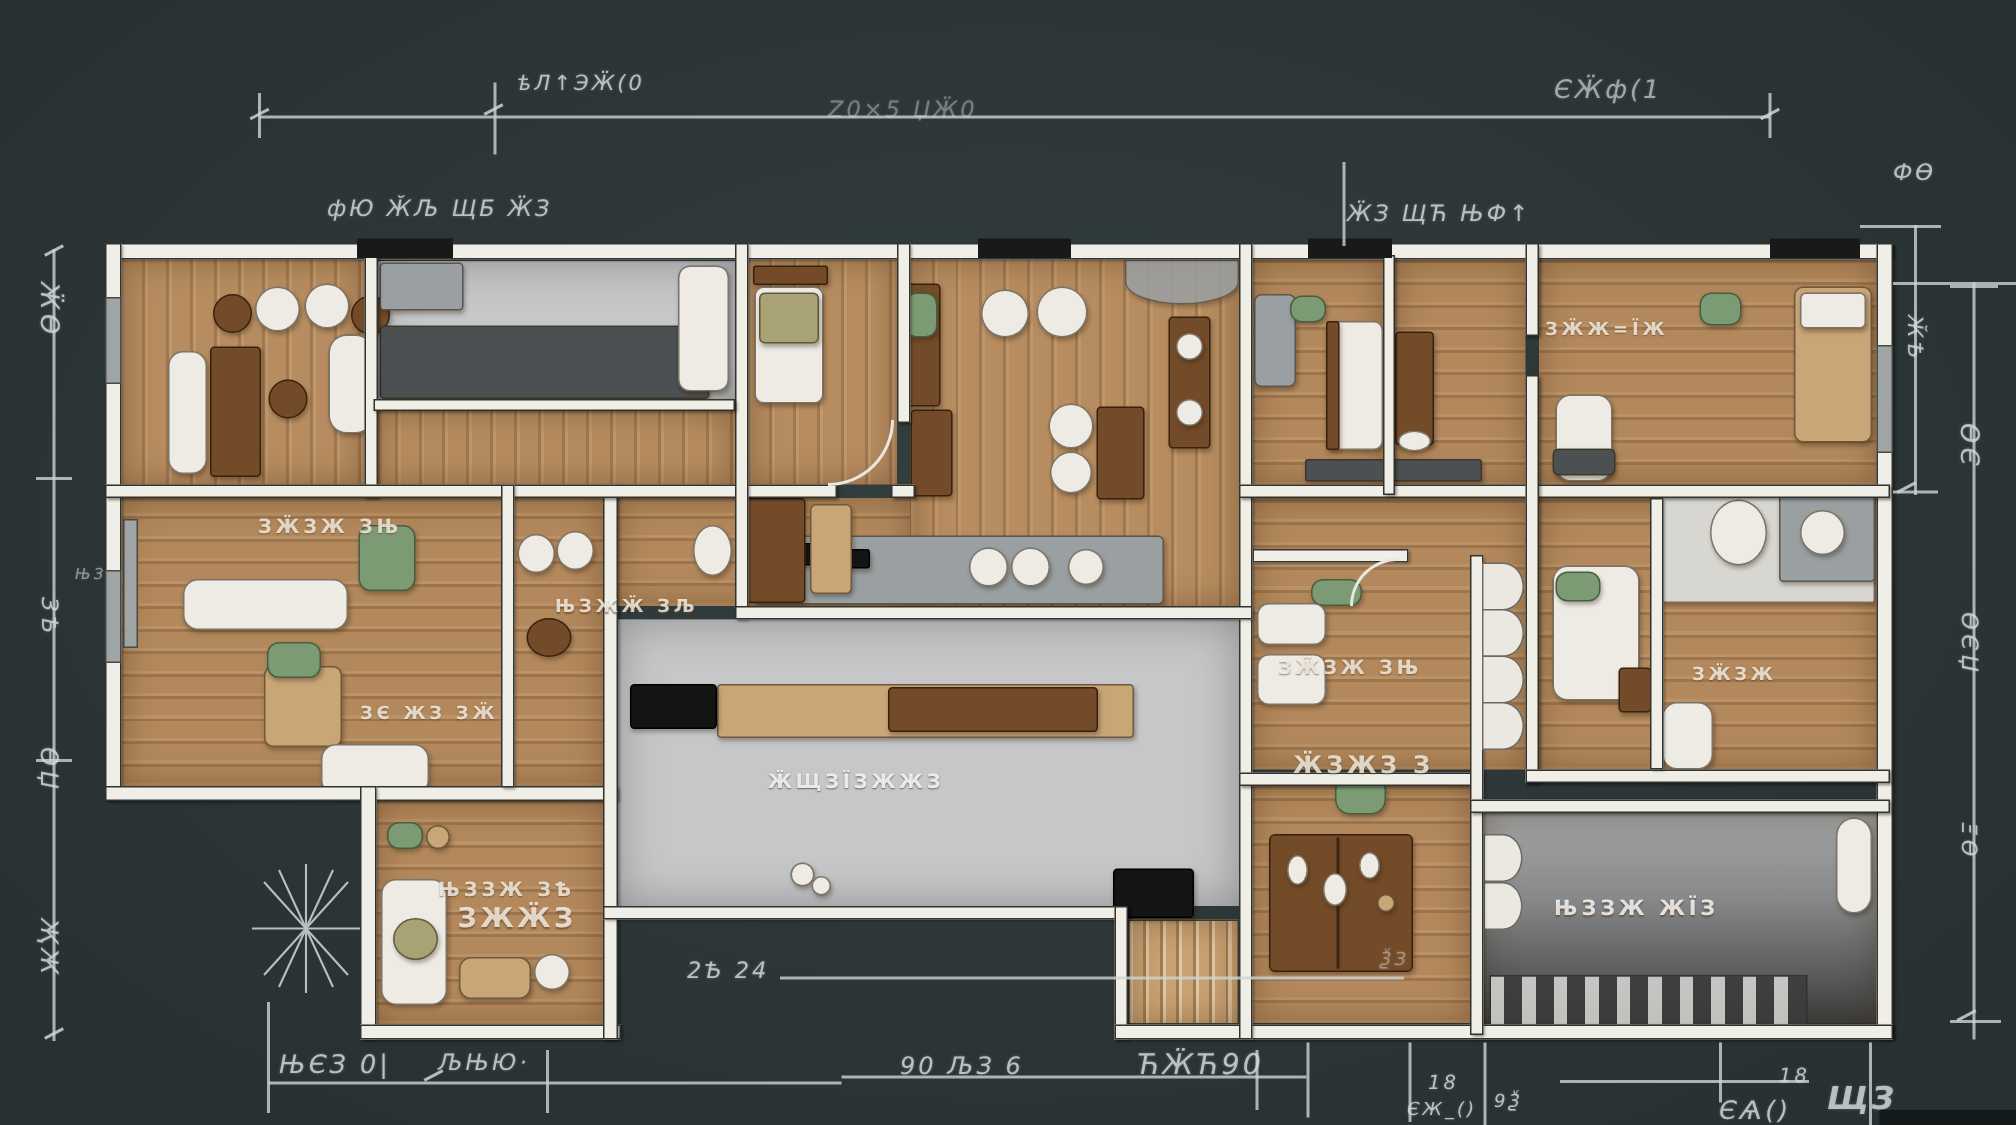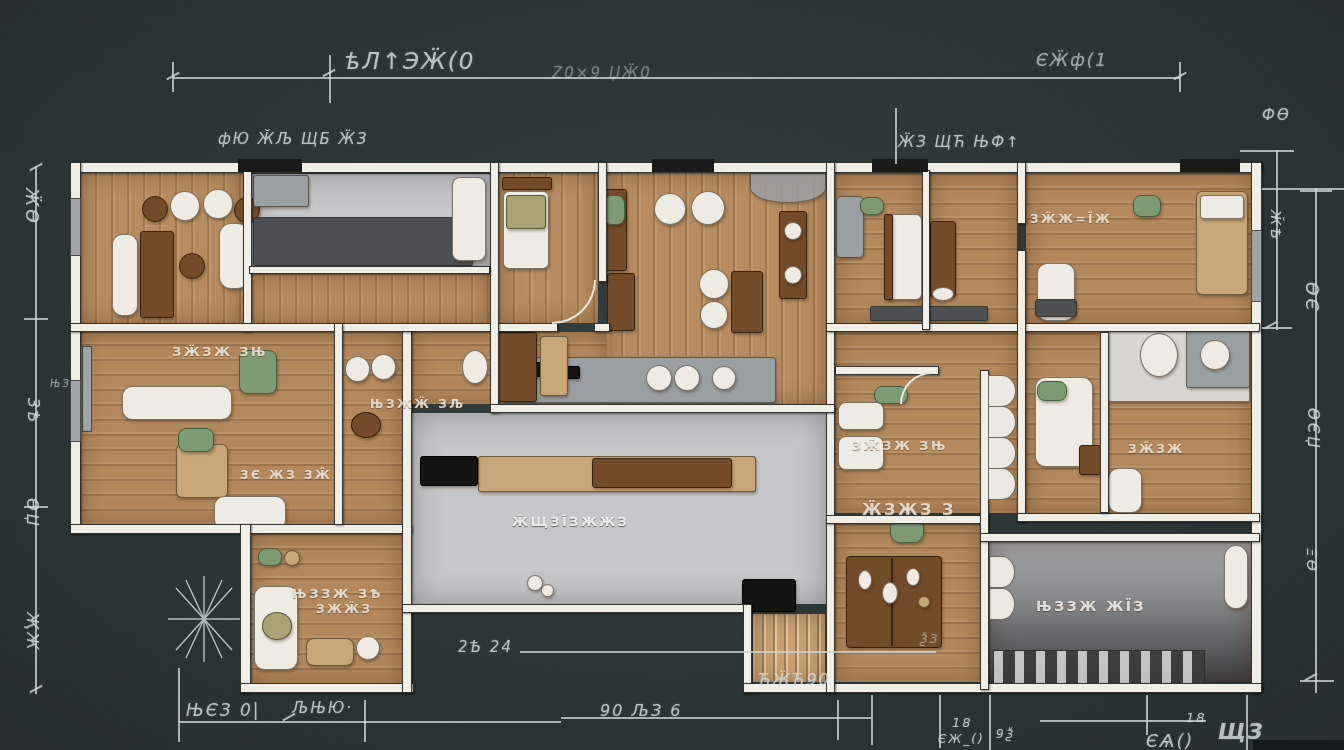--- a/index.html
+++ b/index.html
@@ -233,38 +233,38 @@
         <line x1="40" y1="45" x2="58" y2="6"></line>
       <line x1="40" y1="45" x2="22" y2="84"></line>
         <line x1="40" y1="45" x2="58" y2="84"></line>
     </g>
   </svg>
 
   <span class="lbl" style="left:172px;top:344px">ЗӜЗЖ ЗЊ</span>
   <span class="lbl" style="left:370px;top:397px;font-size:12px">ЊЗЖӜ ЗЉ</span>
   <span class="lbl" style="left:240px;top:468px;font-size:12px">ЗЄ ЖЗ ЗӜ</span>
   <span class="lbl" style="left:292px;top:586px">ЊЗЗЖ ЗѢ</span>
-  <span class="lbl" style="left:316px;top:602px;font-size:12px">ЗЖӜЗ</span>
+  <span class="lbl" style="left:305px;top:602px;font-size:18px">ЗЖӜЗ</span>
   <span class="lbl" style="left:512px;top:514px;color:rgba(255,255,255,.85);text-shadow:0 1px 1px rgba(60,60,60,.7)">ӜЩЗЇЗЖЖЗ</span>
   <span class="lbl" style="left:852px;top:438px">ЗӜЗЖ ЗЊ</span>
   <span class="lbl" style="left:862px;top:500px;font-size:16px">ӜЗЖЗ З</span>
   <span class="lbl" style="left:1128px;top:442px;font-size:12px">ЗӜЗЖ</span>
   <span class="lbl" style="left:1030px;top:212px;font-size:12px">ЗӜЖ=ЇЖ</span>
   <span class="lbl" style="left:1036px;top:598px;font-size:14px;color:rgba(255,255,255,.8)">ЊЗЗЖ ЖЇЗ</span>
 
   <div class="dln" style="left:173px;top:77px;width:1007px;height:2px"></div>
   <div class="dln" style="left:172px;top:62px;width:2px;height:30px"></div>
   <div class="dln" style="left:329px;top:55px;width:2px;height:48px"></div>
   <div class="dln" style="left:1179px;top:62px;width:2px;height:30px"></div>
   <div class="sl" style="left:166px;top:75px"></div>
   <div class="sl" style="left:322px;top:72px"></div>
   <div class="sl" style="left:1173px;top:75px"></div>
   <div class="dln" style="left:895px;top:108px;width:2px;height:56px"></div>
-  <span class="dim" style="left:345px;top:48px;font-size:23px">ѣЛ↑ЭӜ(0</span>
-  <span class="dim" style="left:552px;top:64px;font-size:15px;opacity:.45">Z0×9 ЏӜ0</span>
+  <span class="dim" style="left:345px;top:48px;font-size:14px">ѣЛ↑ЭӜ(0</span>
+  <span class="dim" style="left:552px;top:64px;font-size:15px;opacity:.45">Z0×5 ЏӜ0</span>
   <span class="dim" style="left:1036px;top:50px;font-size:17px;opacity:.7">ЄӜф(1</span>
   <span class="dim" style="left:218px;top:130px;font-size:15px">фЮ ӁЉ ЩБ ӜЗ</span>
   <span class="dim" style="left:898px;top:133px;font-size:15px">ӜЗ ЩЋ ЊФ↑</span>
 
   <div class="dln" style="left:35px;top:166px;width:2px;height:528px"></div>
   <div class="sl" style="left:29px;top:166px"></div>
   <div class="sl" style="left:29px;top:688px"></div>
   <div class="dln" style="left:24px;top:318px;width:24px;height:2px"></div>
   <div class="dln" style="left:24px;top:506px;width:24px;height:2px"></div>
   <span class="dim v" style="left:22px;top:188px;font-size:17px">ӜѲ</span>
@@ -298,21 +298,21 @@
   <div class="dln" style="left:871px;top:695px;width:2px;height:50px"></div>
   <div class="dln" style="left:939px;top:695px;width:2px;height:53px"></div>
   <div class="dln" style="left:989px;top:695px;width:2px;height:55px"></div>
   <div class="dln" style="left:1146px;top:695px;width:2px;height:40px"></div>
   <div class="dln" style="left:1246px;top:695px;width:2px;height:55px"></div>
   <div class="dln" style="left:1040px;top:720px;width:166px;height:2px"></div>
   <div class="dln" style="left:520px;top:651px;width:416px;height:2px"></div>
   <span class="dim" style="left:186px;top:700px;font-size:17px">ЊЄЗ 0|</span>
   <span class="dim" style="left:292px;top:699px;font-size:15px">ЉЊЮ·</span>
   <span class="dim" style="left:600px;top:701px;font-size:16px">90 ЉЗ 6</span>
-  <span class="dim" style="left:758px;top:670px;font-size:16px">ЋӜЋ90</span>
+  <span class="dim" style="left:758px;top:699px;font-size:19px">ЋӜЋ90</span>
   <span class="dim" style="left:952px;top:715px;font-size:13px">18</span>
   <span class="dim" style="left:938px;top:732px;font-size:12px">ЄЖ_()</span>
   <span class="dim" style="left:996px;top:727px;font-size:12px">9Ѯ</span>
   <span class="dim" style="left:1186px;top:710px;font-size:13px">18</span>
   <span class="dim" style="left:1146px;top:731px;font-size:17px">ЄѦ()</span>
   <span class="dim" style="left:458px;top:638px;font-size:15px">2Ѣ 24</span>
   <span class="dim" style="left:920px;top:632px;font-size:12px;opacity:.5">ѮЗ</span>
 
   <div class="abs" style="left:1253px;top:740px;width:91px;height:10px;background:#14191a"></div>
 </div>

